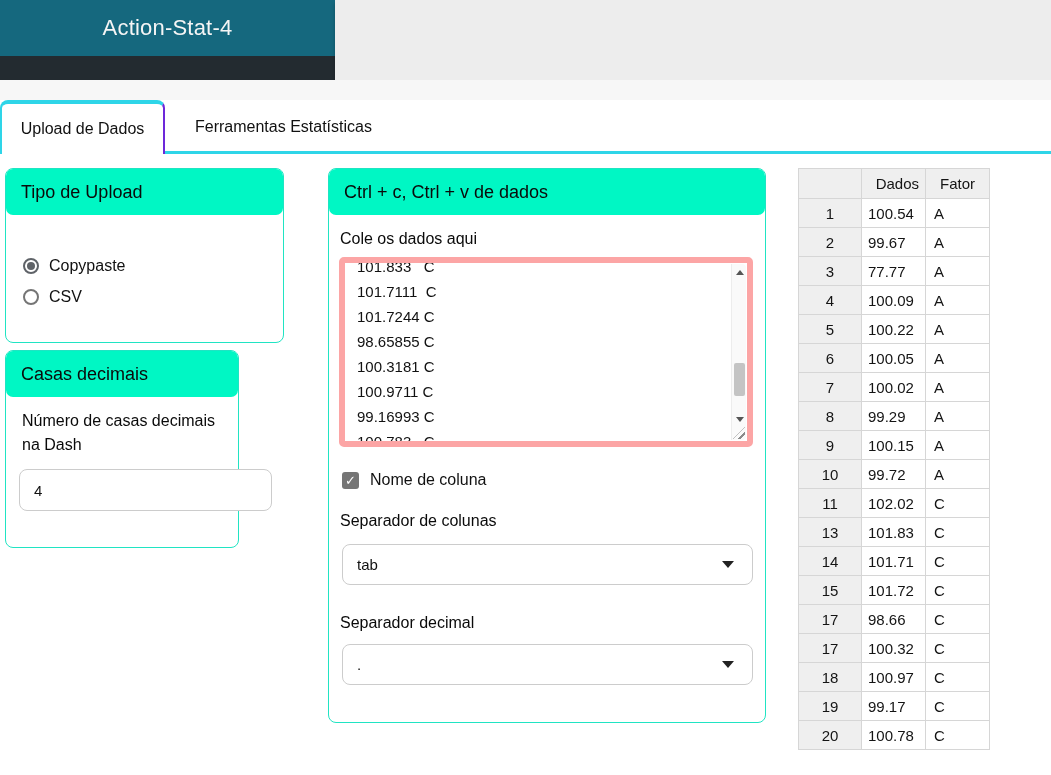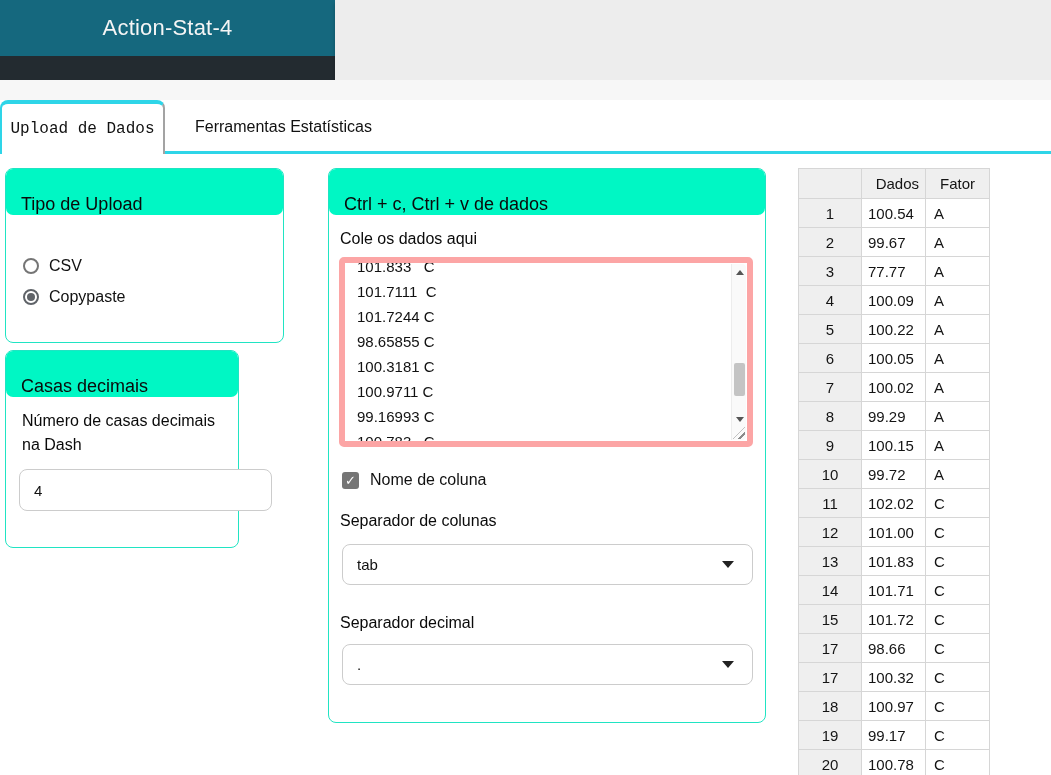--- a/index.html
+++ b/index.html
@@ -15,28 +15,28 @@
   .hdr-gray { left:335px; top:0; width:716px; height:81px; background:#ededed;
               box-shadow:0 3px 4px rgba(0,0,0,.25); }
   .band { left:0; top:80px; width:1051px; height:20px; background:#f7f7f7; }
 
   
   .tabstrip { left:0; top:100px; width:1051px; height:54px; }
   .tab-underline { position:absolute; left:0; bottom:0; width:1051px; height:3px; background:#2ed5e8; z-index:1; }
   .tab { position:absolute; top:0; height:54px; display:flex; align-items:center; justify-content:center;
          font-size:16px; cursor:pointer; }
   .tab.active { left:0; width:165px; background:#fff; z-index:2;
-                border-top:4px solid #2ed5e8; border-left:2px solid #2ed5e8; border-right:2px solid #a3a3a3;
-                border-radius:8px 8px 0 0;font-family:Liberation Mono, monospace; }
+                border-top:4px solid #2ed5e8; border-left:2px solid #2ed5e8; border-right:2px solid #6d28d9;
+                border-radius:8px 8px 0 0; }
   .tab.inactive { left:165px; padding:0 30px; }
 
   
   .panel { background:#fff; border:1px solid #20e4c3; border-radius:8px; }
   .panel-header { background:#00f7c4; height:46px; border-radius:7px;
-                  display:flex; align-items:flex-end; padding:0 15px; font-size:18px; color:#0a0a0a; }
+                  display:flex; align-items:center; padding:0 15px; font-size:18px; color:#0a0a0a; }
   .panel-1 { left:5px;   top:168px; width:279px; height:175px; }
   .panel-2 { left:5px;   top:350px; width:234px; height:198px; }
   .panel-3 { left:328px; top:168px; width:438px; height:555px; }
 
   .bold-label { font-weight:normal; font-size:16px; line-height:24px; color:#0a0a0a; }
 
   
   .radio-group { padding:42px 0 0 17px; }
   .radio-row { display:flex; align-items:center; margin-bottom:13px; font-size:16px; cursor:pointer; }
   .radio { position:relative; width:16px; height:16px; border:2px solid #757575; border-radius:50%;
@@ -109,26 +109,26 @@
     <span>Ferramentas Estatísticas</span>
   </div>
 </div>
 
 <div class="abs panel panel-1">
   <div class="panel-header">
     <span>Tipo de Upload</span>
   </div>
   <div class="radio-group">
     <div class="radio-row">
+      <span class="radio checked"></span>
+      <span>Copypaste</span>
+    </div>
+    <div class="radio-row">
       <span class="radio"></span>
       <span>CSV</span>
-    </div>
-    <div class="radio-row">
-      <span class="radio checked"></span>
-      <span>Copypaste</span>
     </div>
   </div>
 </div>
 
 <div class="abs panel panel-2">
   <div class="panel-header">
     <span>Casas decimais</span>
   </div>
   <span class="bold-label">Número de casas decimais na Dash</span>
   <input class="num-input" type="text" value="4" style="">
@@ -250,25 +250,20 @@
           <td class="v-dados">99.72</td>
           <td class="v-fator">A</td>
         </tr>
 
         <tr>
           <td class="rn">11</td>
           <td class="v-dados">102.02</td>
           <td class="v-fator">C</td>
         </tr>
 
-        <tr>
-          <td class="rn">12</td>
-          <td class="v-dados">101.00</td>
-          <td class="v-fator">C</td>
-        </tr>
 
         <tr>
           <td class="rn">13</td>
           <td class="v-dados">101.83</td>
           <td class="v-fator">C</td>
         </tr>
 
         <tr>
           <td class="rn">14</td>
           <td class="v-dados">101.71</td>

